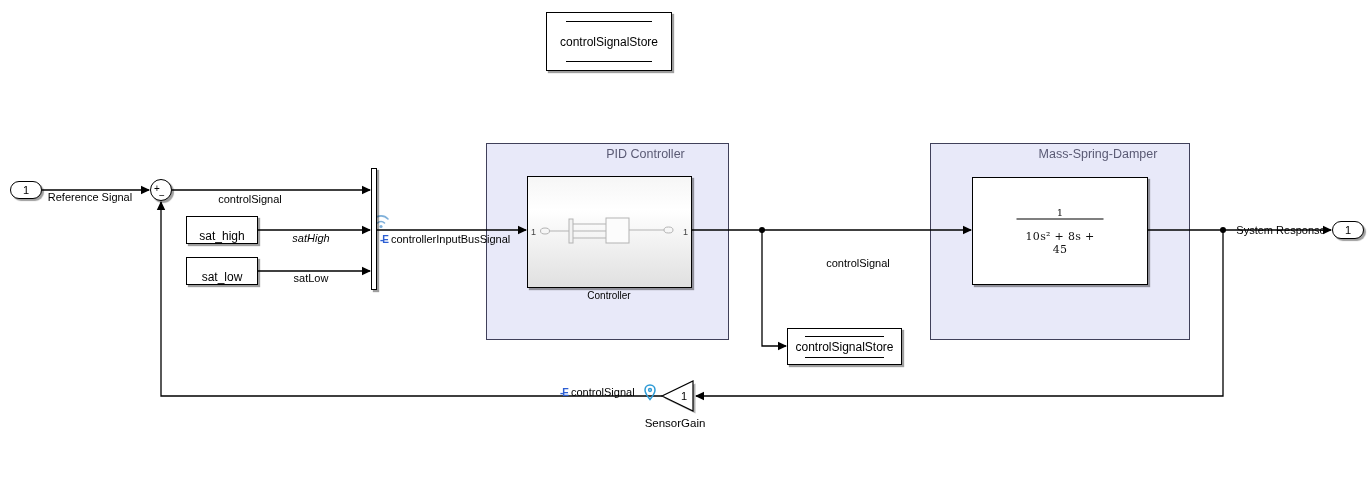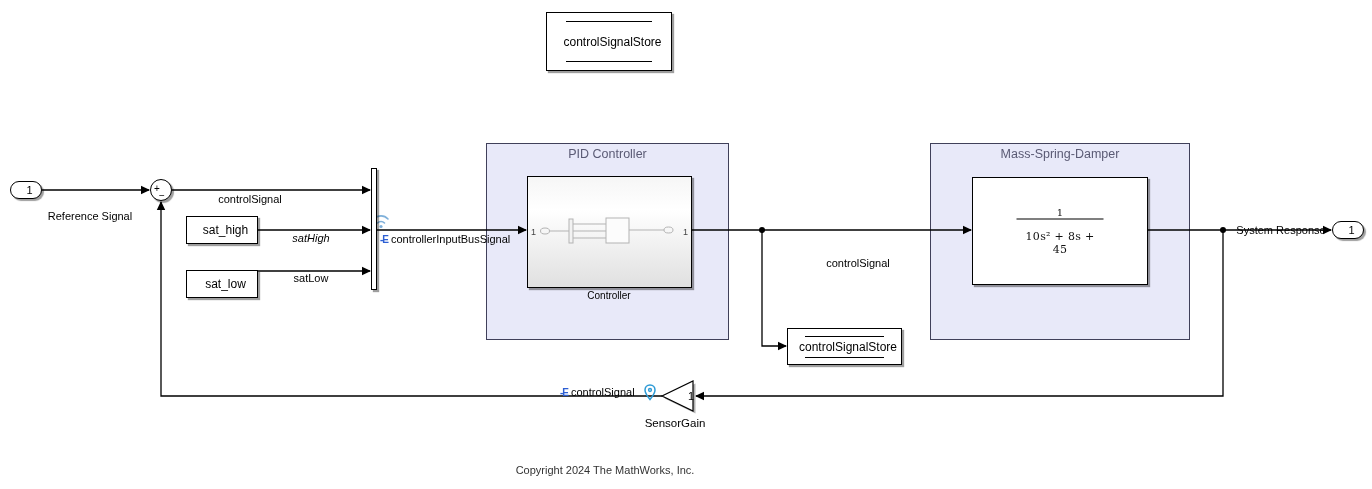--- a/index.html
+++ b/index.html
@@ -1,29 +1,29 @@
 <!DOCTYPE html>
 <html><head>
 <meta charset="utf-8">
 <style>
   html,body{margin:0;padding:0;background:#fff;}
   .canvas{position:relative;width:1372px;height:489px;background:#ffffff;
           font-family:"Liberation Sans",sans-serif;overflow:hidden;}
   
   .area{position:absolute;background:#e8e9f9;border:1px solid #40405a;z-index:1;box-sizing:border-box;}
   .area-title{position:absolute;top:3px;left:0;width:100%;text-align:center;
-              color:#5a5a74;font-size:12.5px;}
+              color:#5a5a74;font-size:12.5px;padding-left:38px;}
   
   svg.wires{position:absolute;left:0;top:0;z-index:2;}
   
   .block{position:absolute;background:#fff;border:1px solid #000;
          box-shadow:2px 2px 1px rgba(0,0,0,0.38);z-index:3;box-sizing:border-box;}
-  .center-txt{display:flex;align-items:center;justify-content:center;padding-left:7px;}
+  .center-txt{display:flex;align-items:center;justify-content:center;}
   .port{border-radius:9px;font-size:11px;}
-  .const{font-size:12px;}
+  .const{font-size:12px;align-items:flex-end;}
   .sum{border-radius:50%;}
   .sum span{position:absolute;font-size:10px;line-height:10px;}
   .sum .s-plus{left:3px;top:4px;}
   .sum .s-minus{left:8px;top:11px;}
   .buscreator{padding:0;}
   .datastore{font-size:12px;}
   .ds-line{position:absolute;left:15%;width:70%;border-top:1px solid #000;}
   
   .subsys{background:linear-gradient(180deg,#f6f6f6 0%,#ffffff 30%,#e0e0e0 100%);}
   .subsys .pnum{position:absolute;font-size:9px;color:#444;top:50%;transform:translateY(-50%);}
@@ -96,31 +96,31 @@
 
   <div class="block datastore center-txt" style="left:546px;top:12px;width:126px;height:59px;">
     <div class="ds-line" style="top:8px;"></div>
     <span>controlSignalStore</span>
     <div class="ds-line" style="bottom:8px;"></div>
   </div>
 
   <div class="block port center-txt" style="left:10px;top:181px;width:32px;height:18px;">
     <span>1</span>
   </div>
-  <div class="label c" style="left:40px;top:210px;width:100px;">Reference Signal</div>
+  <div class="label c" style="left:40px;top:191px;width:100px;">Reference Signal</div>
 
   <div class="block sum" style="left:150px;top:179px;width:22px;height:22px;">
     <span class="s-plus">+</span>
     <span class="s-minus">−</span>
   </div>
 
   <div class="block const center-txt" style="left:186px;top:216px;width:72px;height:28px;">
     <span>sat_high</span>
   </div>
-  <div class="block const center-txt" style="left:186px;top:270px;width:72px;height:28px;">
+  <div class="block const center-txt" style="left:186px;top:257px;width:72px;height:28px;">
     <span>sat_low</span>
   </div>
 
   <div class="block buscreator" style="left:371px;top:168px;width:6px;height:122px;"></div>
 
   <div class="label c" style="left:200px;top:193px;width:100px;">controlSignal</div>
   <div class="label c" style="left:271px;top:232px;width:80px;font-style:italic;">satHigh</div>
   <div class="label c" style="left:271px;top:272px;width:80px;">satLow</div>
   <div class="label sig-row" style="left:380px;top:233px;">
     <span class="bus-icon">-E</span>
@@ -169,15 +169,14 @@
     <div class="ds-line" style="bottom:6px;"></div>
   </div>
 
   <svg style="position:absolute;left:658px;top:377px;z-index:3;" width="42" height="40">
     <polygon points="37.5,6.5 37.5,36.5 6.5,21.5" fill="#8a8a8a" opacity="0.65"></polygon>
     <polygon points="35,4 35,34 4,19" fill="#ffffff" stroke="#000" stroke-width="1.2"></polygon>
   </svg>
   <div class="gain-num center-txt" style="left:676px;top:389px;width:16px;height:14px;">1</div>
   <div class="label c" style="left:625px;top:417px;width:100px;font-size:11.5px;">SensorGain</div>
 
-  <div class="label c copyright" style="left:455px;top:464px;width:300px;">Copyright 2024 The MathWorks, Inc.</div>
 
 </div>
 
 </body></html>

